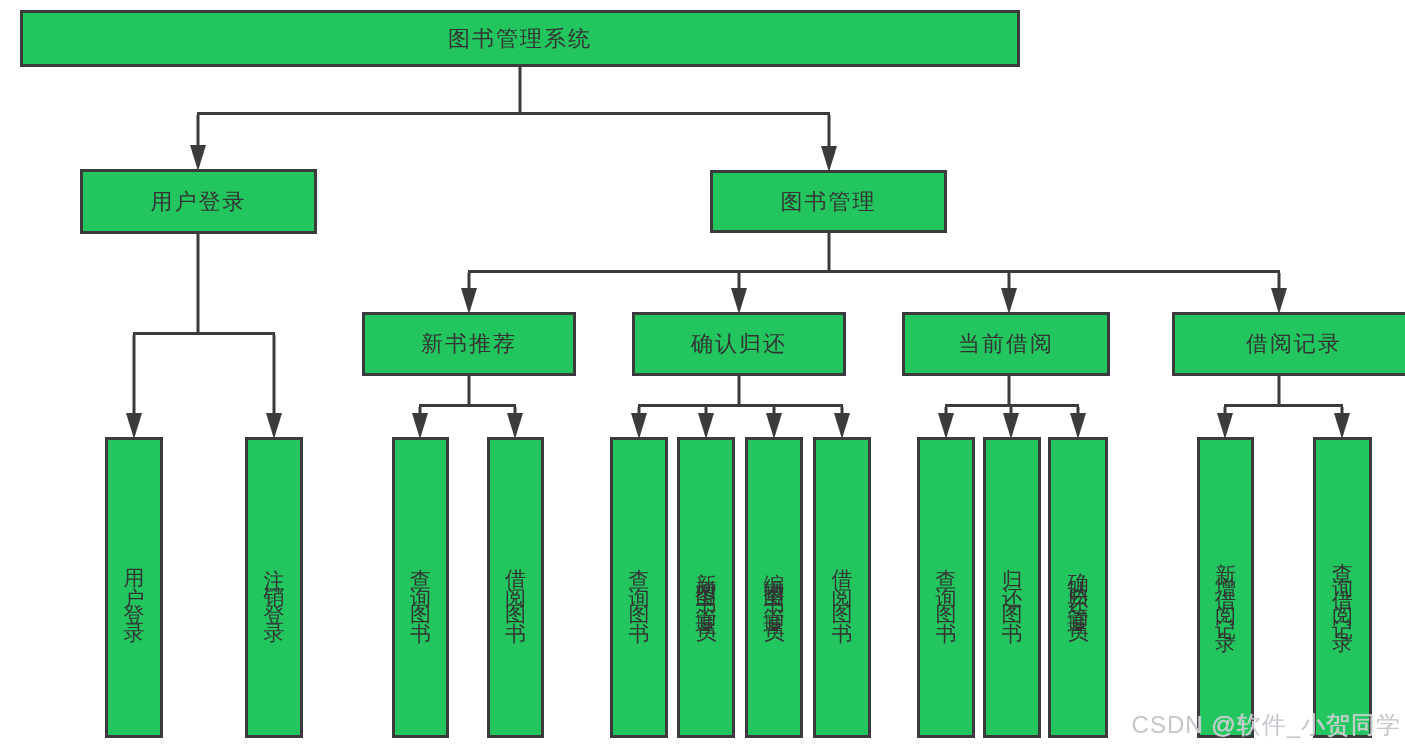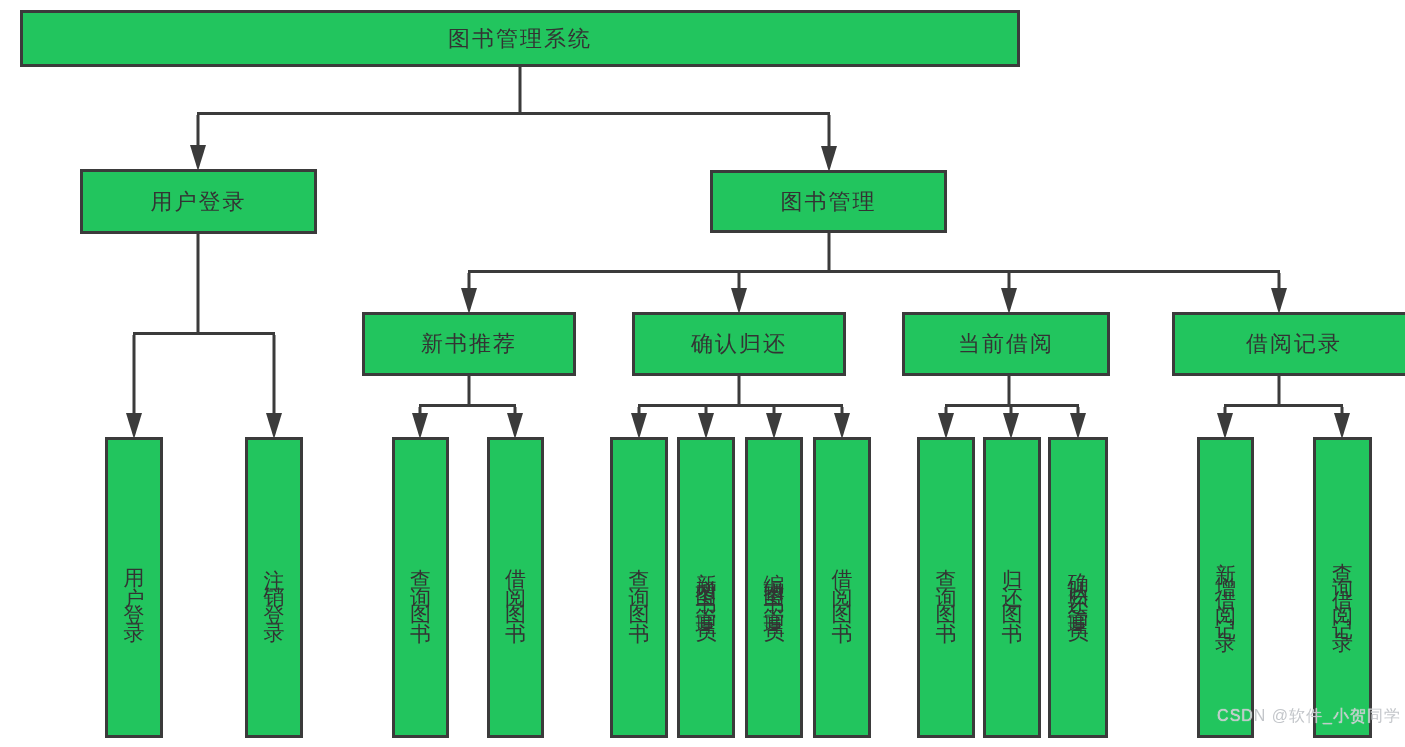--- a/index.html
+++ b/index.html
@@ -24,22 +24,22 @@
   .vnode span{
     writing-mode:vertical-rl;
     text-orientation:mixed;
     line-height:1.15;
     font-size:21px;
   }
   .s4 span{letter-spacing:18px;}
   .s6 span{letter-spacing:14px;}
   .s9 span{letter-spacing:7px;}
   .watermark{
-    position:absolute;right:4px;bottom:20px;z-index:3;
-    font-size:16px;color:#c3c6ca;letter-spacing:1px;
+    position:absolute;right:4px;bottom:6px;z-index:3;
+    font-size:24px;color:#c3c6ca;letter-spacing:1px;
     text-shadow:0 0 1px #ffffff;
   }
 </style>
 </head>
 <body>
 
 <div class="canvas">
 
   <svg class="connectors" width="1405" height="747" viewBox="0 0 1405 747" fill="none" stroke="#3b3b3b" stroke-width="3">
 

